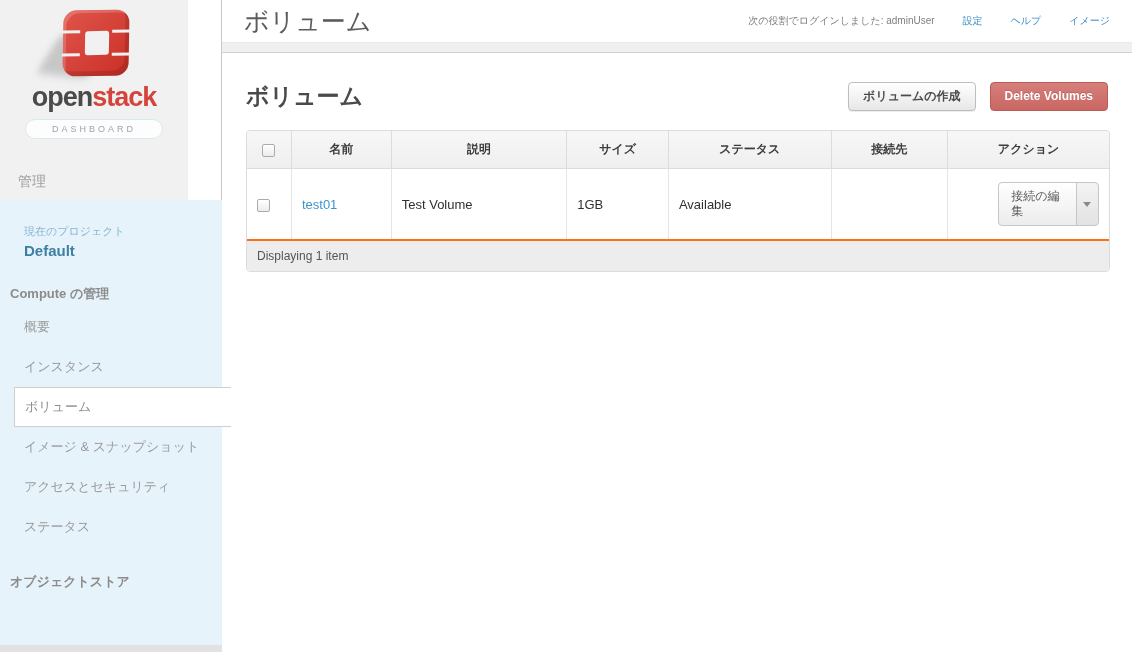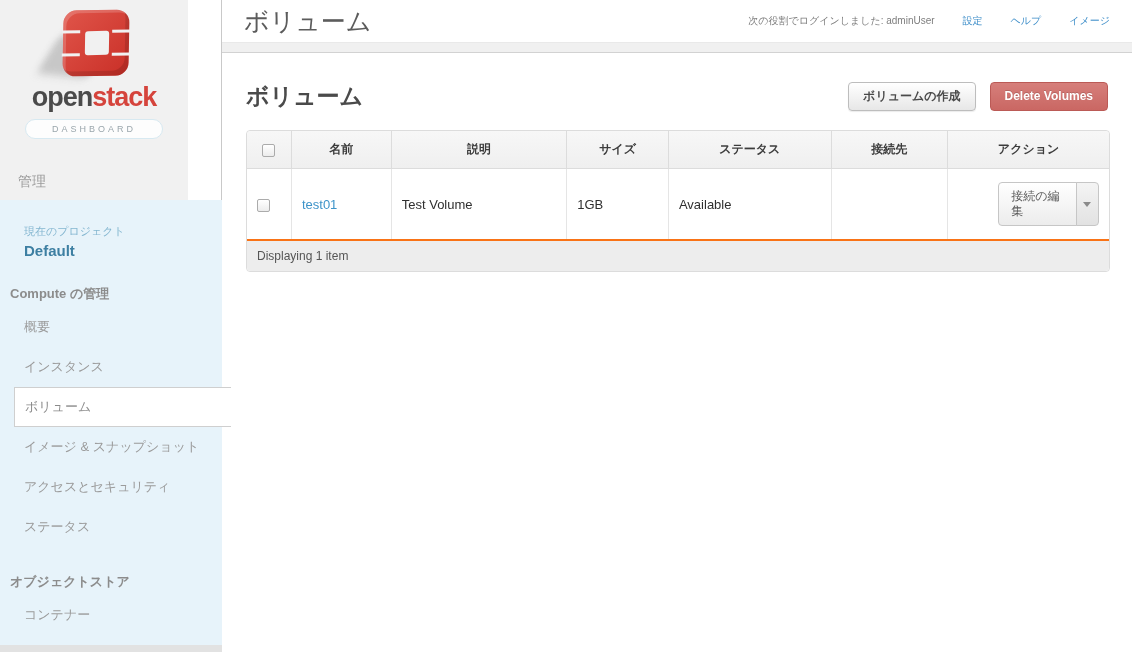--- a/index.html
+++ b/index.html
@@ -151,21 +151,20 @@
 
     <div class="nav-section-title">Compute の管理</div>
     <div class="nav-item">概要</div>
     <div class="nav-item">インスタンス</div>
     <div class="nav-item selected">ボリューム</div>
     <div class="nav-item">イメージ &amp; スナップショット</div>
     <div class="nav-item">アクセスとセキュリティ</div>
     <div class="nav-item">ステータス</div>
 
     <div class="nav-section-title">オブジェクトストア</div>
-    <div class="nav-item">コンテナー</div>
   </div>
 
   <div class="sidebar-bottom-strip"></div>
 </div>
 
 <div class="main-col">
 
   <div class="topbar">
     <div class="topbar-title">ボリューム</div>
     <div class="topbar-right">

